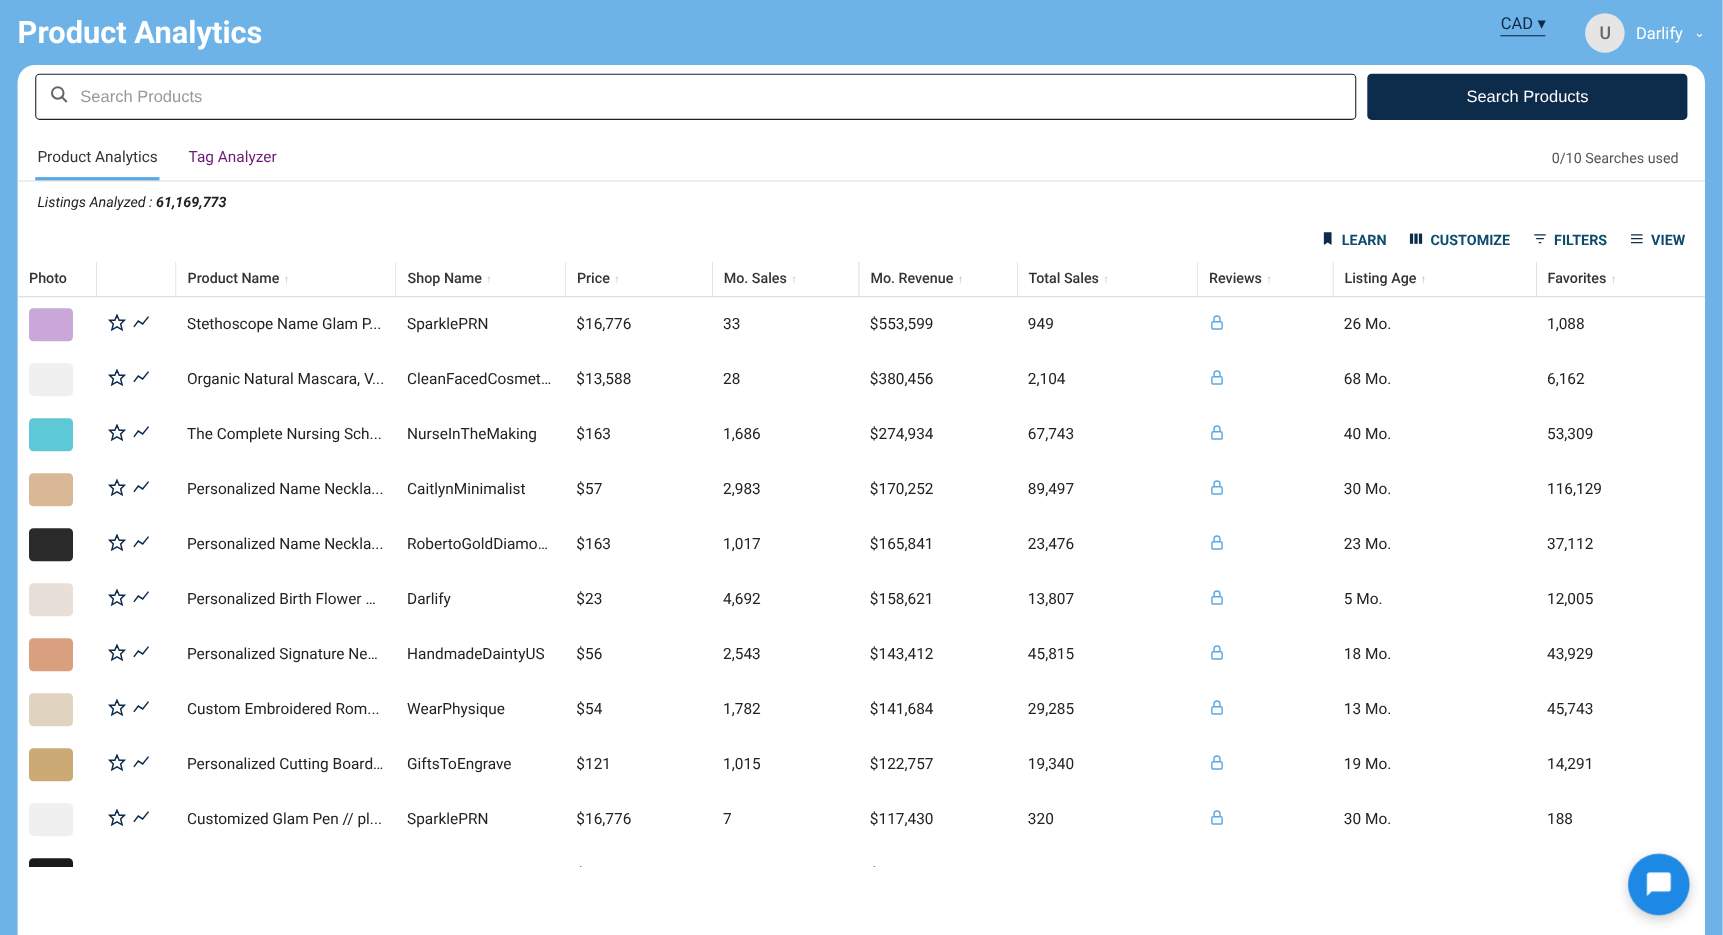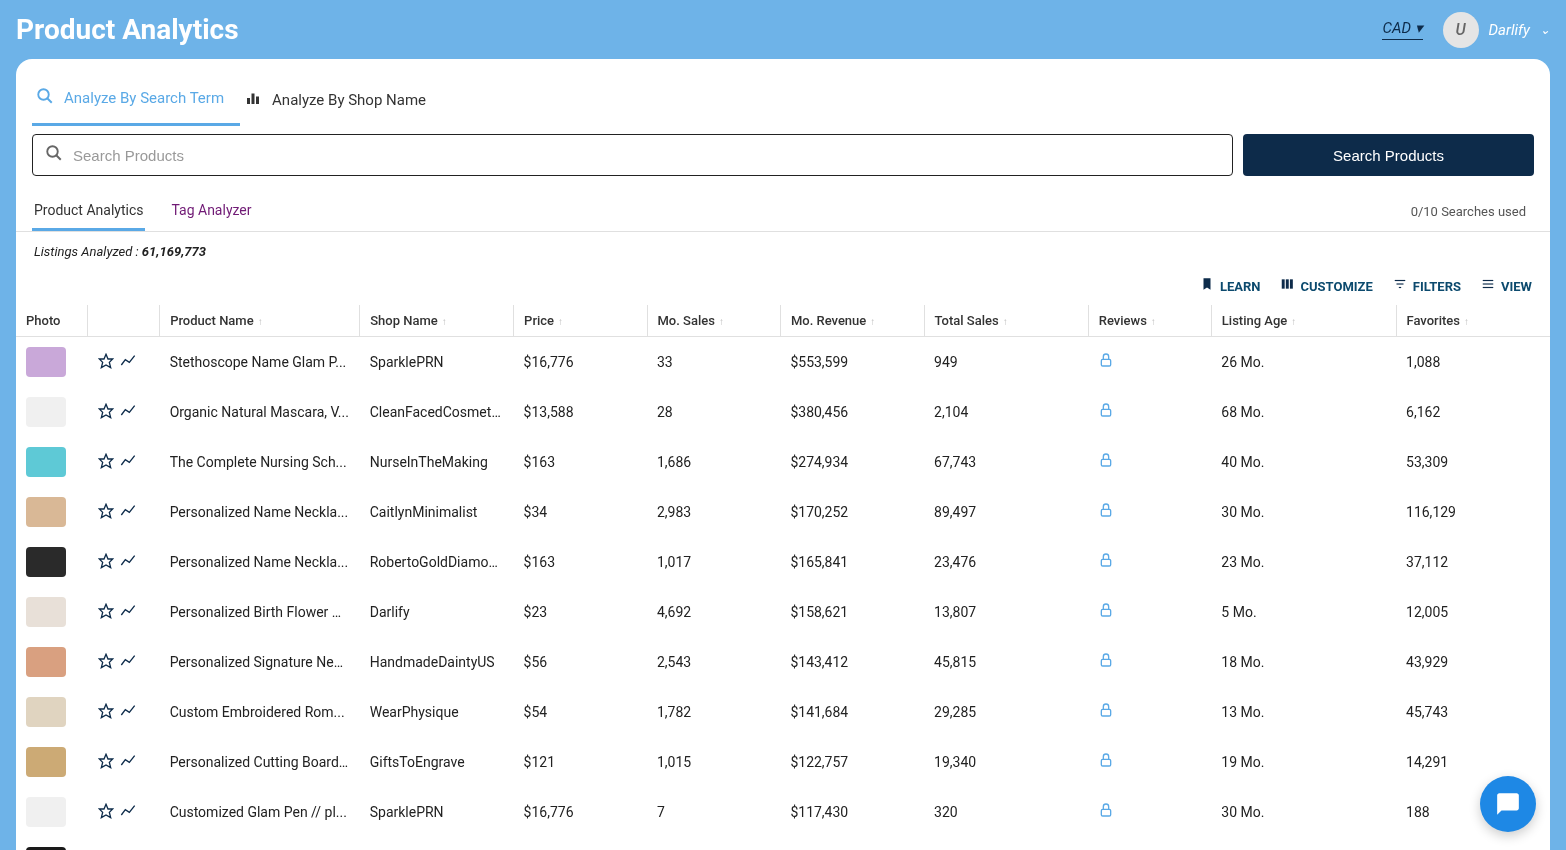--- a/index.html
+++ b/index.html
@@ -1,19 +1,19 @@
 <!DOCTYPE html>
 <html><head>
 <meta charset="utf-8">
 <style>
 * { margin: 0; padding: 0; box-sizing: border-box; }
 body { font-family: -apple-system, BlinkMacSystemFont, "Segoe UI", Roboto, sans-serif; background: #6eb3e8; width: 1566px; height: 850px; overflow: hidden; position: relative; }
 .header { height: 59px; display: flex; align-items: center; justify-content: space-between; padding: 0 16px; }
 .header-title { color: #fff; font-size: 28px; font-weight: 700; }
-.header-right { display: flex; align-items: center; gap: 20px; font-style: italic; }
+.header-right { display: flex; align-items: flex-start; gap: 36px; }
 .currency { color: #0d2b4a; font-size: 15px; display: flex; align-items: center; gap: 4px; border-bottom: 1px solid #0d2b4a; padding-bottom: 2px; cursor: pointer; }
 .user-area { display: flex; align-items: center; gap: 10px; cursor: pointer; }
 .avatar { width: 36px; height: 36px; border-radius: 50%; background: #e5e5e5; color: #666; display: flex; align-items: center; justify-content: center; font-size: 16px; font-weight: 500; }
 .username { color: #fff; font-size: 15px; }
 .chev { color: #fff; font-size: 12px; }
 .main-card { background: #fff; margin: 0 16px; border-radius: 16px 16px 0 0; height: 791px; padding: 0; overflow: hidden; position: relative; }
 .tabs-top { display: flex; gap: 0; padding: 18px 16px 0 16px; border-bottom: none; }
 .tab-top { display: flex; align-items: center; gap: 10px; padding: 10px 16px 14px 4px; font-size: 15px; color: #333; cursor: pointer; }
 .tab-top.active { color: #5aa9e6; border-bottom: 3px solid #5aa9e6; }
 .tab-top.active .tab-icon { color: #5aa9e6; }
@@ -72,41 +72,20 @@
     </div>
     <div class="user-area">
       <div class="avatar">U</div>
       <span class="username">Darlify</span>
       <span class="chev">⌄</span>
     </div>
   </div>
 </div>
 
 <div class="main-card">
-  <div class="tabs-top">
-    <div class="tab-top active">
-      <span class="tab-icon">
-        <svg width="18" height="18" viewBox="0 0 24 24" fill="none" stroke="#5aa9e6" stroke-width="2.5">
-            <circle cx="10" cy="10" r="7"></circle>
-            <line x1="21" y1="21" x2="15" y2="15"></line>
-          </svg>
-      </span>
-      <span>Analyze By Search Term</span>
-    </div>
-    <div class="tab-top">
-      <span class="tab-icon">
-        <svg width="18" height="18" viewBox="0 0 24 24" fill="#333">
-            <rect x="4" y="12" width="4" height="8"></rect>
-            <rect x="10" y="6" width="4" height="14"></rect>
-            <rect x="16" y="10" width="4" height="10"></rect>
-          </svg>
-      </span>
-      <span>Analyze By Shop Name</span>
-    </div>
-  </div>
 
   <div class="search-row">
     <div class="search-box">
       <span style="margin-right:10px;color:#666">
         <svg width="18" height="18" viewBox="0 0 24 24" fill="none" stroke="#666" stroke-width="2.5">
             <circle cx="10" cy="10" r="7"></circle>
             <line x1="21" y1="21" x2="15" y2="15"></line>
           </svg>
       </span>
       <input type="text" placeholder="Search Products" style="">
@@ -288,21 +267,21 @@
         <span class="star-icon"><svg width="16" height="16" viewBox="0 0 24 24" fill="none" stroke="#0d2b4a" stroke-width="2">
                     <polygon points="12,2 15,9 22,9 17,14 19,22 12,18 5,22 7,14 2,9 9,9"></polygon>
                   </svg></span>
         <span class="trend-icon"><svg width="16" height="16" viewBox="0 0 24 24" fill="none" stroke="#0d2b4a" stroke-width="2">
                     <polyline points="2,18 8,10 14,14 22,4"></polyline>
                   </svg></span>
       </div>
     </td>
     <td>Personalized Name Neckla...</td>
     <td>CaitlynMinimalist</td>
-    <td>$34</td>
+    <td>$57</td>
     <td>2,983</td>
     <td>$170,252</td>
     <td>89,497</td>
     <td><span class="lock-icon"><svg width="16" height="16" viewBox="0 0 24 24" fill="none" stroke="#5aa9e6" stroke-width="2">
                   <rect x="5" y="11" width="14" height="10" rx="2"></rect>
                   <path d="M8 11V7a4 4 0 0 1 8 0v4"></path>
                 </svg></span></td>
     <td>30 Mo.</td>
     <td>116,129</td>
   </tr>

